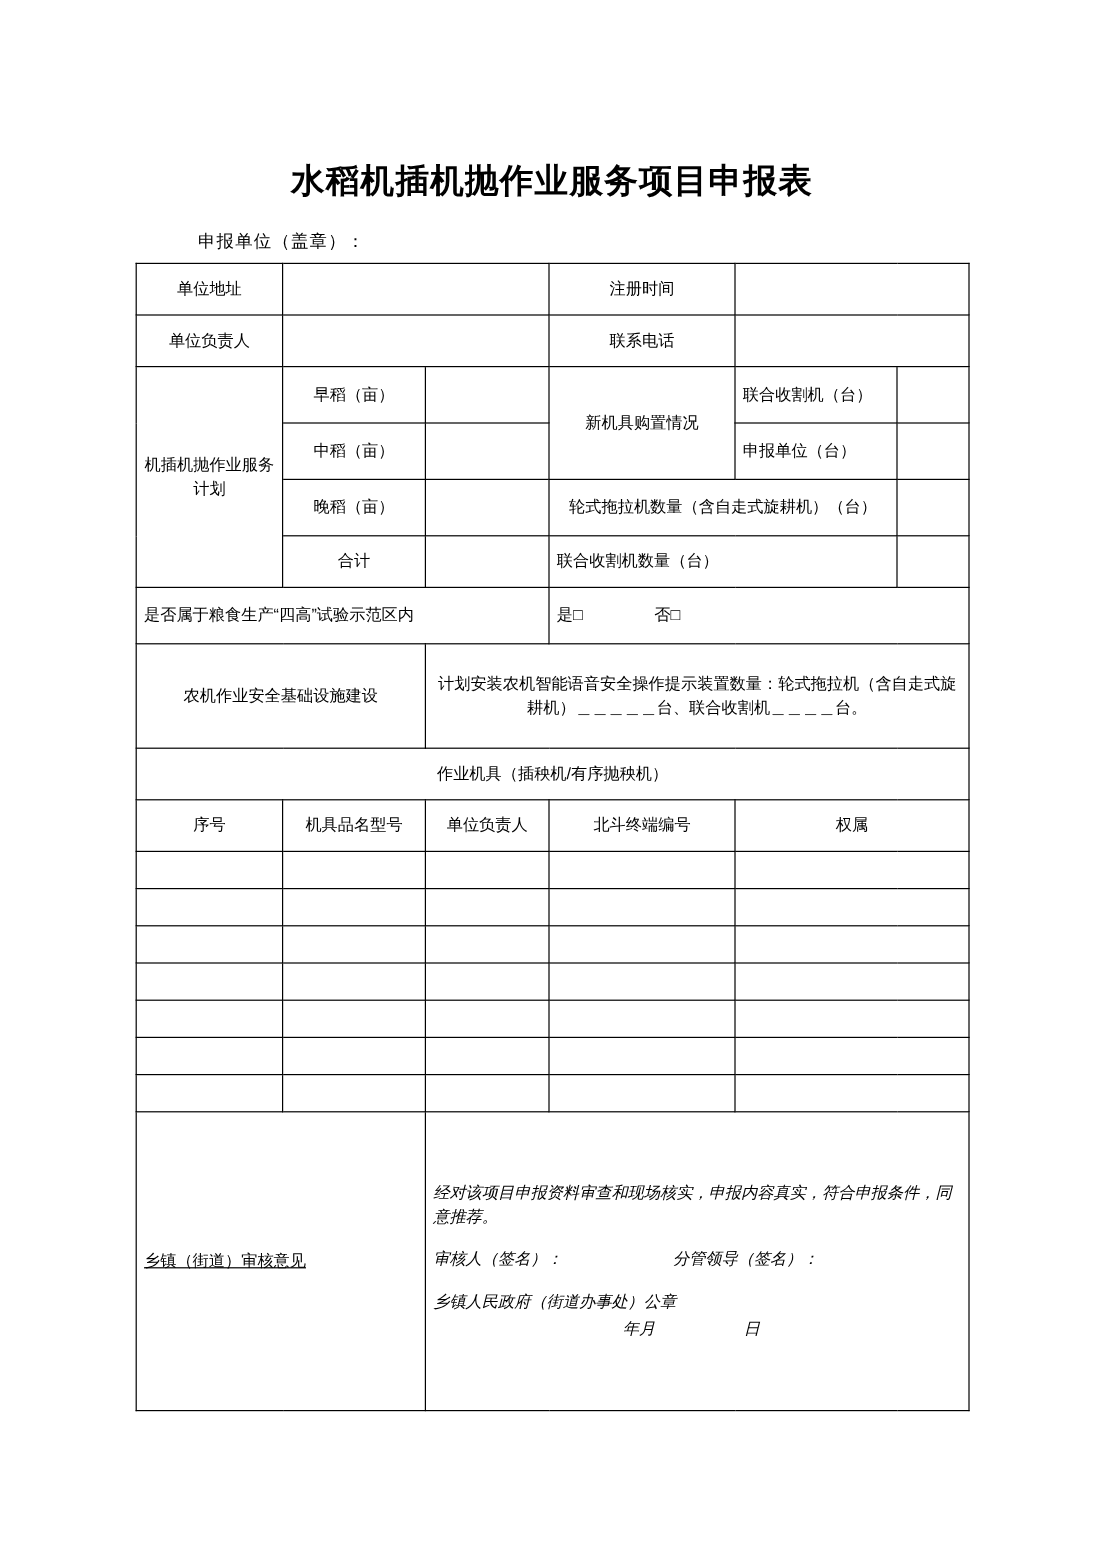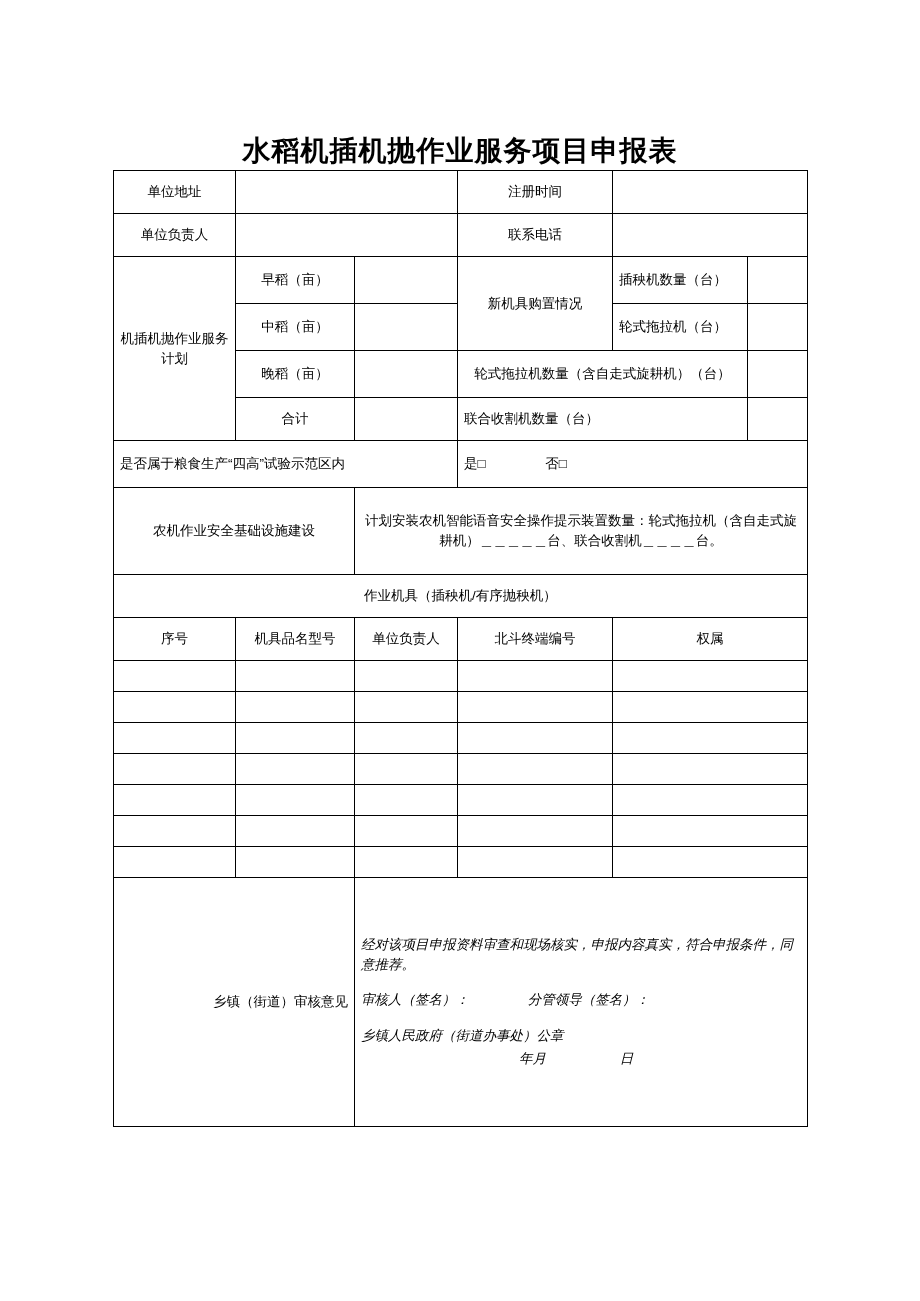--- a/index.html
+++ b/index.html
@@ -58,53 +58,55 @@
   .safety-cell {
     line-height: 1.9;
     padding: 10px 8px;
     text-align: center;
   }
   .safety-label {
     text-align: center;
     font-size: 14px;
   }
   .opinion-label {
-    text-align: right;
+    text-align: left;
     font-size: 14px;
+    text-decoration: underline;
   }
   .opinion-body {
     text-align: left;
     padding: 14px 10px;
     line-height: 2.05;
     font-size: 13.5px;
     font-style: italic;
   }
   .opinion-body .gap { height: 16px; }
   .sig-row {
     display: block;
   }
-  .sig-row .s2 { margin-left: 55px; }
+  .sig-row .s2 { margin-left: 88px; }
   .date-row {
     margin-top: 4px;
     padding-left: 158px;
   }
   .date-row .d2 { margin-left: 70px; }
   .tools-header {
     text-align: center;
     font-size: 14px;
   }
   .checkbox-line .gap2 { display: inline-block; width: 52px; }
 </style>
 </head>
 <body>
 
 <div class="page">
 
   <div class="doc-title">水稻机插机抛作业服务项目申报表</div>
 
+  <div class="applicant-line">申报单位（盖章）：</div>
 
   <table class="form">
     <colgroup>
       <col style="width:122px">
       <col style="width:119px">
       <col style="width:103px">
       <col style="width:155px">
       <col style="width:135px">
       <col style="width:60px">
     </colgroup>
@@ -122,28 +124,28 @@
       <td class="c" colspan="2"></td>
       <td class="c">联系电话</td>
       <td class="c" colspan="2"></td>
     </tr>
 
     <tr>
       <td class="c" rowspan="4">机插机抛作业服务计划</td>
       <td class="c h38">早稻（亩）</td>
       <td class="c"></td>
       <td class="c" rowspan="2">新机具购置情况</td>
-      <td class="l pad-l">插秧机数量（台）</td>
+      <td class="l pad-l">联合收割机（台）</td>
       <td class="c"></td>
     </tr>
 
     <tr>
       <td class="c h38">中稻（亩）</td>
       <td class="c"></td>
-      <td class="l pad-l">轮式拖拉机（台）</td>
+      <td class="l pad-l">申报单位（台）</td>
       <td class="c"></td>
     </tr>
 
     <tr>
       <td class="c h38">晚稻（亩）</td>
       <td class="c"></td>
       <td class="c" colspan="2">轮式拖拉机数量（含自走式旋耕机）（台）</td>
       <td class="c"></td>
     </tr>
 

